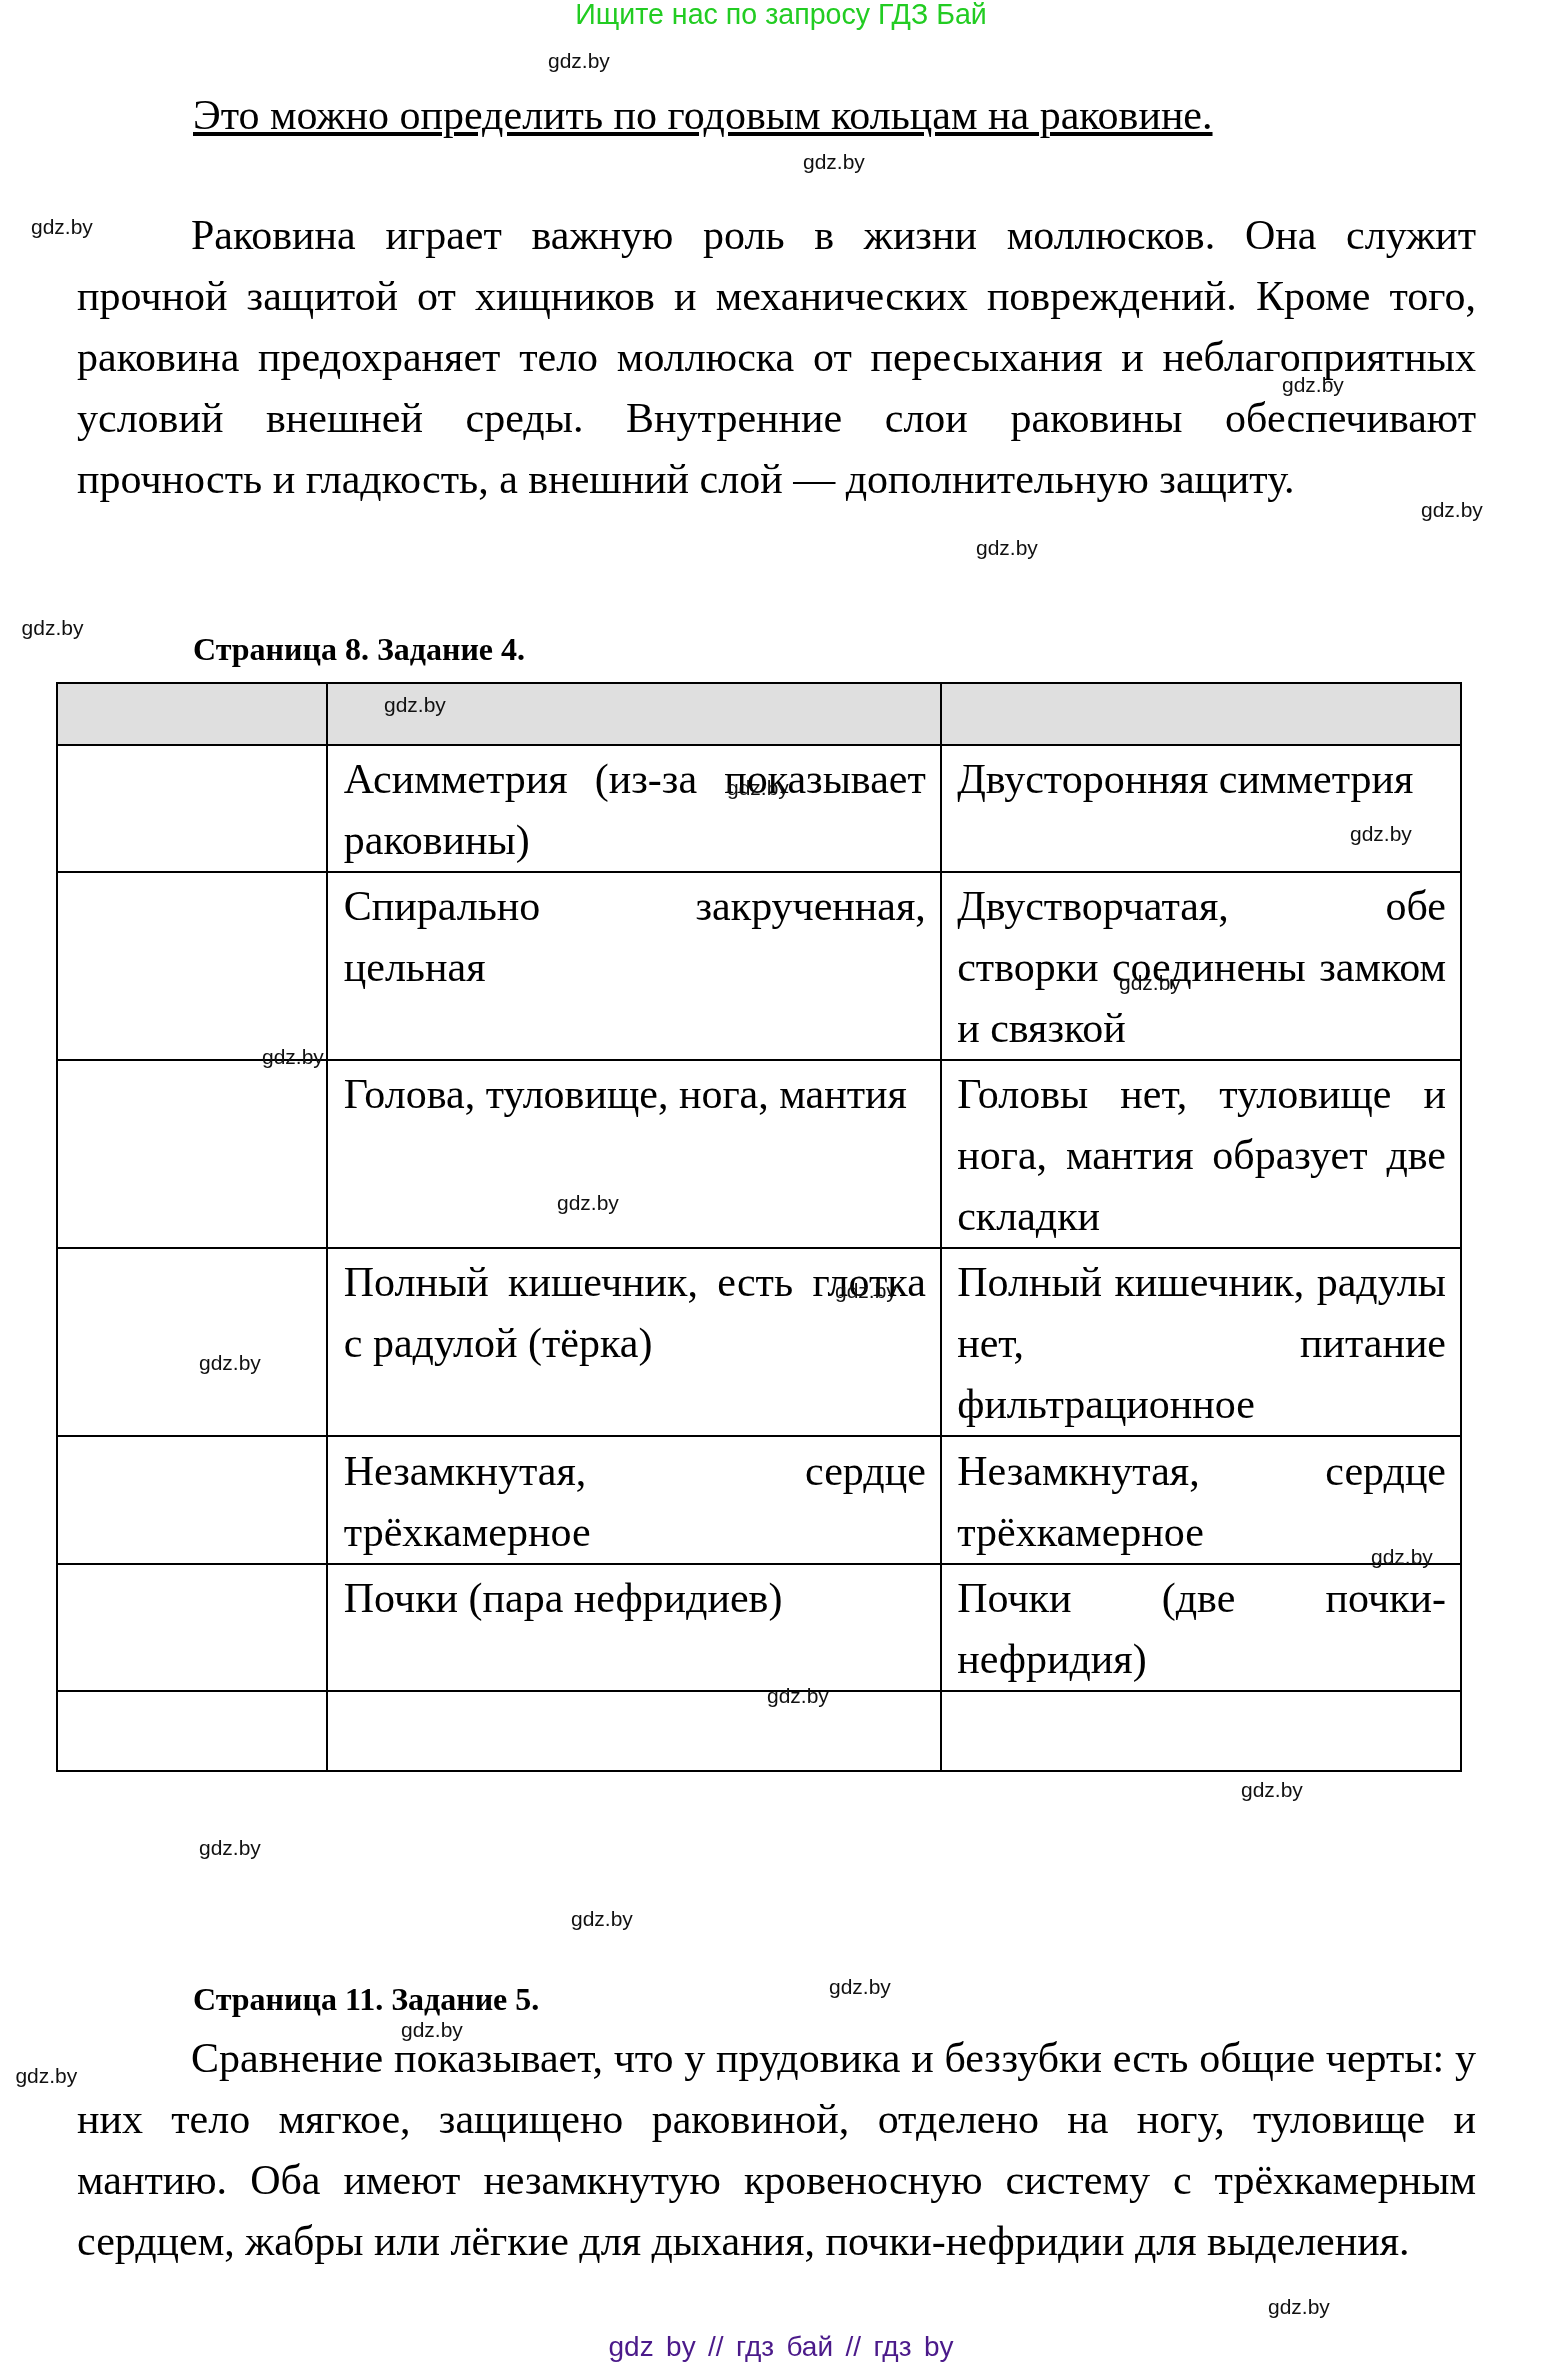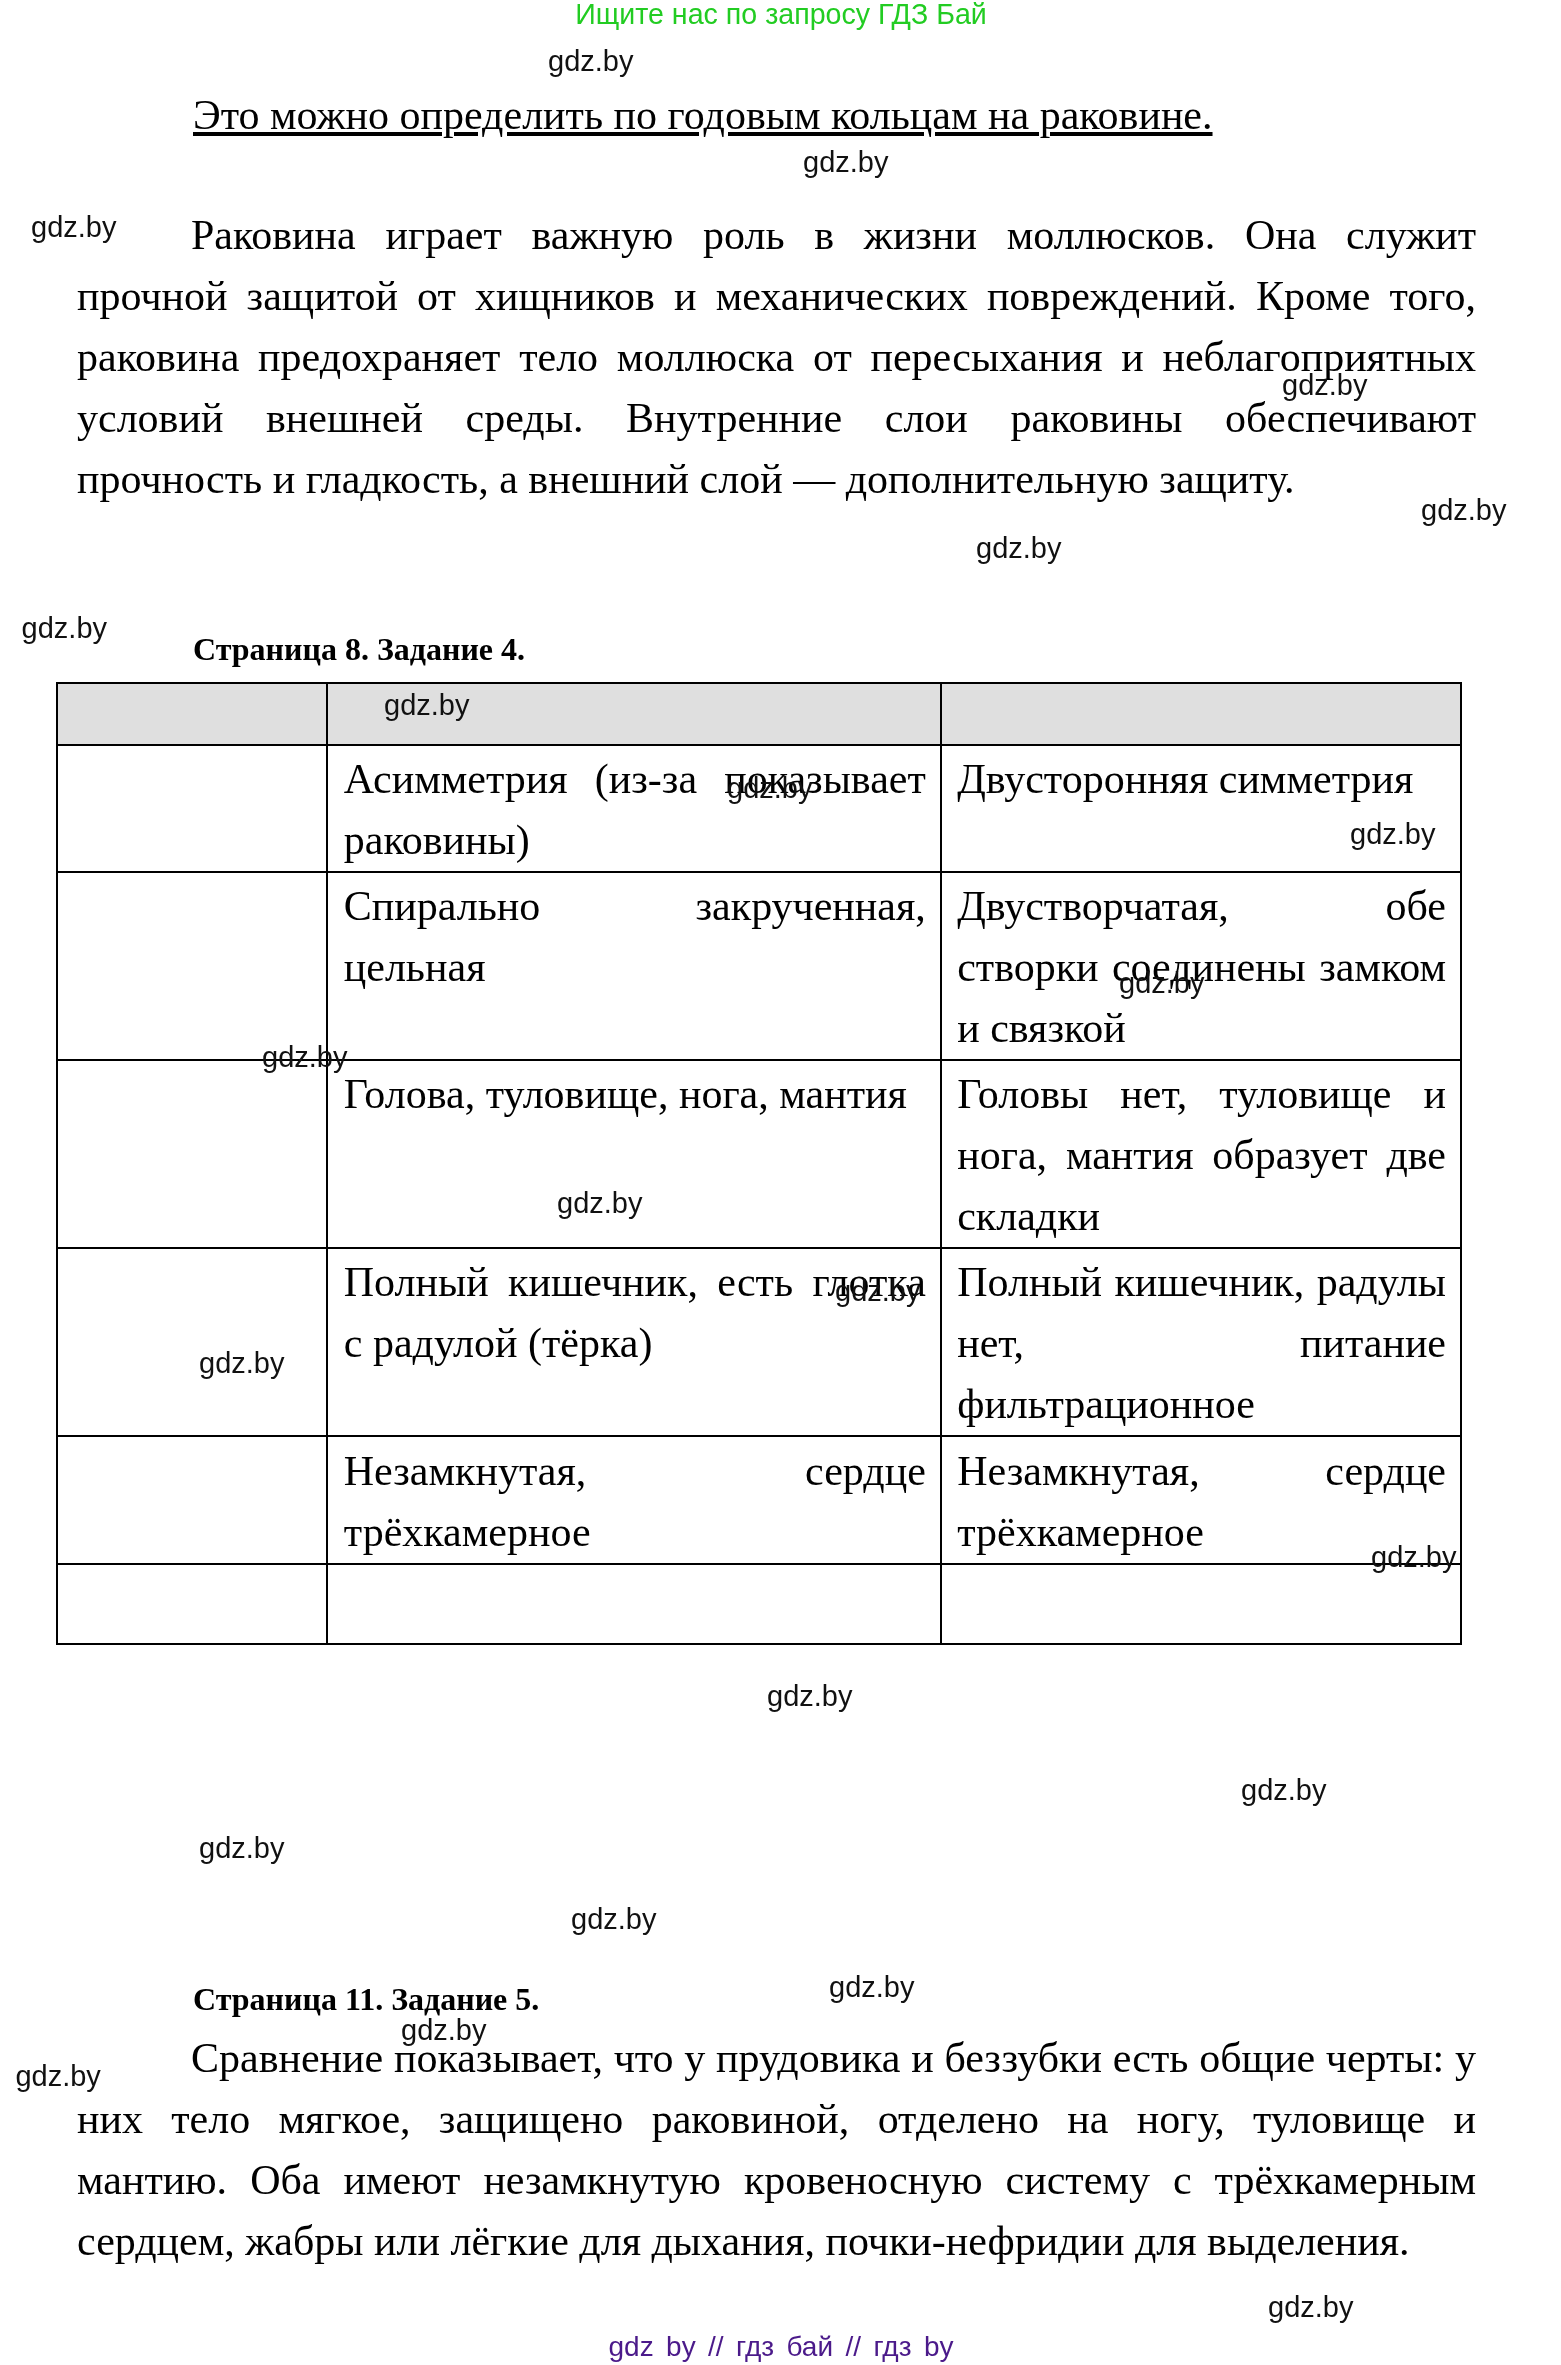--- a/index.html
+++ b/index.html
@@ -10,21 +10,21 @@
   .footer-banner { position:absolute; left:0; width:1562px; top:2330px; text-align:center; font-size:28px; line-height:34px; word-spacing:4.6px; }
   .line { position:absolute; font-size:42px; line-height:60px; white-space:nowrap; }
   .para { position:absolute; left:77px; width:1399px; font-size:42px; line-height:61px; text-align:justify; }
   .para .indent { display:inline-block; width:114px; }
   .heading { position:absolute; left:193px; font-size:32px; font-weight:bold; line-height:54px; white-space:nowrap; }
   table.cmp { position:absolute; left:56px; top:682px; width:1406px; border-collapse:collapse; }
   table.cmp td { border:2.3px solid #000; vertical-align:top; padding:3.1px 14px 0 15.4px; font-size:42px; line-height:61px; text-align:justify; text-align-last:auto; }
   table.cmp td.c0 { width:239px; }
   table.cmp td.c1 { width:582px; }
   table.cmp tr.head td { background:#dfdfdf; height:57px; }
-  .wm { position:absolute; font-size:29px; line-height:26px; color:#111; white-space:nowrap; }
+  .wm { position:absolute; font-size:21px; line-height:26px; color:#111; white-space:nowrap; }
 </style>
 </head>
 <body>
 
 <div class="top-banner sans" style="color:#22cc22">Ищите нас по запросу ГДЗ Бай</div>
 
 <div class="line serif" style="left:193px; top:85px;text-decoration:underline;">Это можно определить по годовым кольцам на раковине.</div>
 
 <div class="para serif" style="top:205px;"><span class="indent"></span><span>Раковина играет важную роль в жизни моллюсков. Она служит прочной защитой от хищников и механических повреждений. Кроме того, раковина предохраняет тело моллюска от пересыхания и неблагоприятных условий внешней среды. Внутренние слои раковины обеспечивают прочность и гладкость, а внешний слой — дополнительную защиту.</span></div>
 
@@ -55,20 +55,25 @@
   <tr style="height:181px">
     <td class="c0"></td>
     <td class="c1">Полный кишечник, есть глотка с радулой (тёрка)</td>
     <td>Полный кишечник, радулы нет, питание фильтрационное</td>
   </tr>
   <tr style="height:122px">
     <td class="c0"></td>
     <td class="c1">Незамкнутая, сердце трёхкамерное</td>
     <td>Незамкнутая, сердце трёхкамерное</td>
   </tr>
+  <tr style="height:120px">
+    <td class="c0"></td>
+    <td class="c1">Почки (пара нефридиев)</td>
+    <td>Почки (две почки-нефридия)</td>
+  </tr>
   <tr style="height:80px">
     <td class="c0"></td>
     <td class="c1"></td>
     <td></td>
   </tr>
 </tbody>
   </table>
 
 <div class="heading serif" style="top:1972px;">Страница 11. Задание 5.</div>
 

